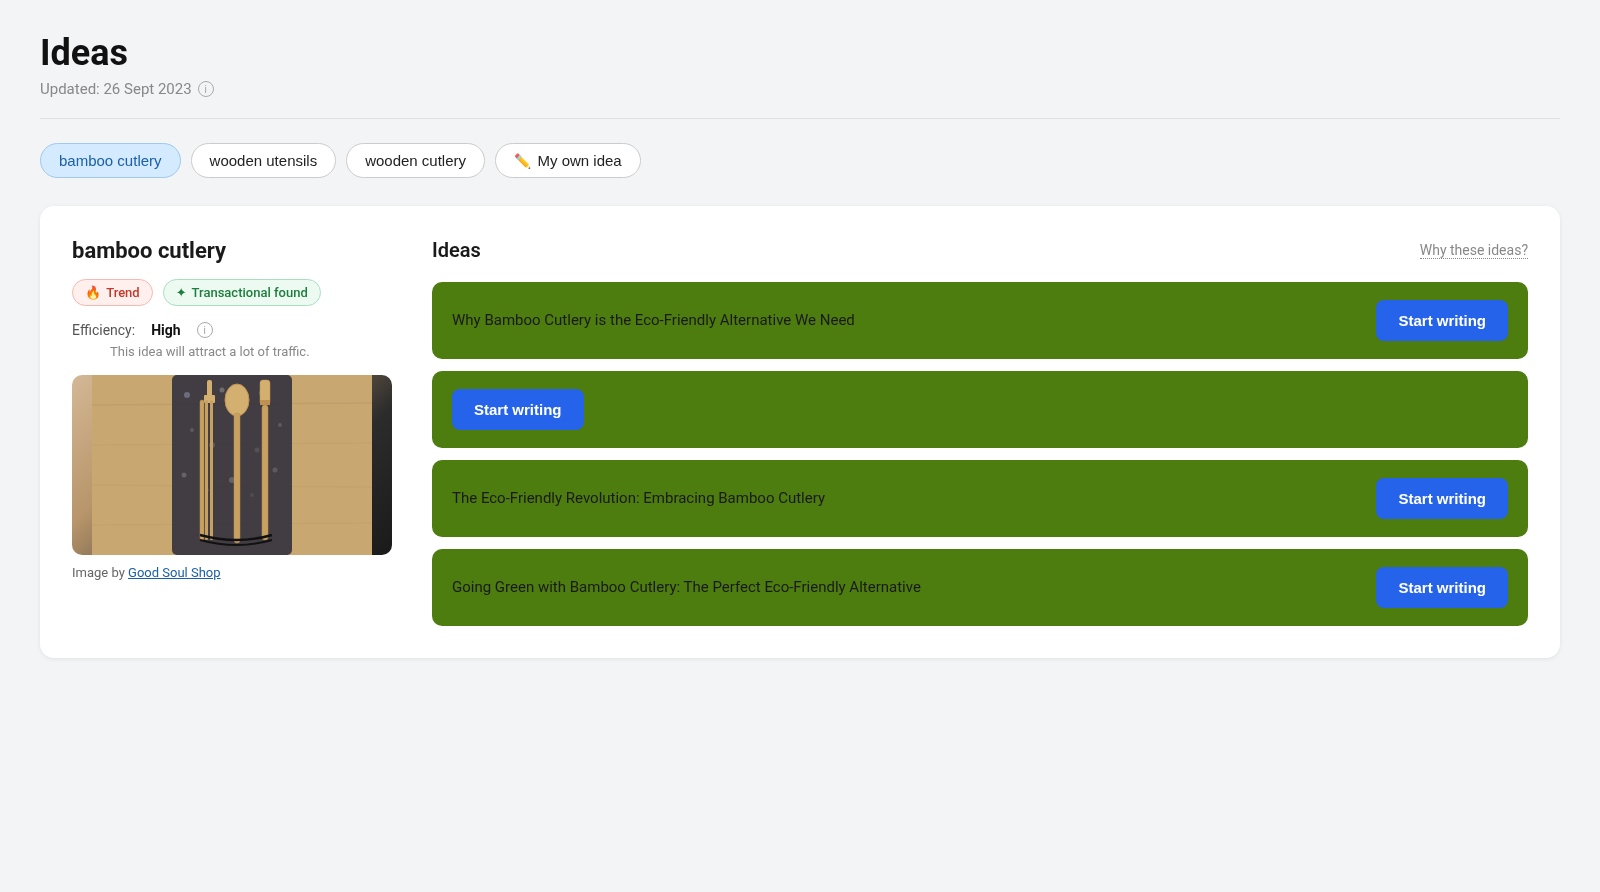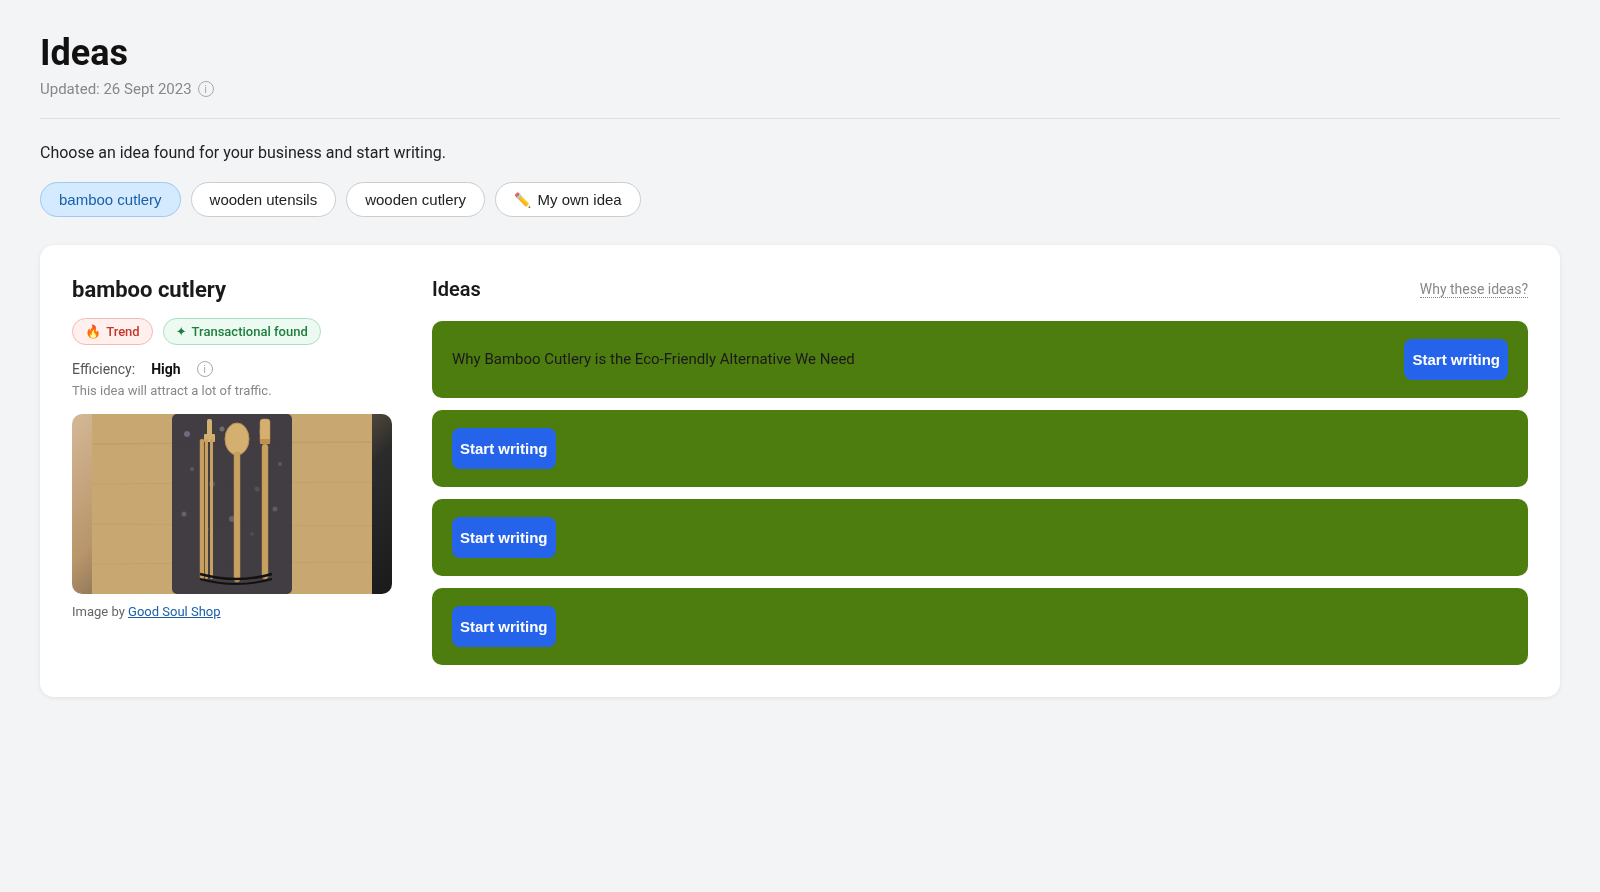--- a/index.html
+++ b/index.html
@@ -132,20 +132,21 @@
     }
     .efficiency-value {
       font-weight: 700;
       color: #111;
       text-align: right;
     }
     .efficiency-desc {
       font-size: 13px;
       color: #888;
       margin-bottom: 16px;
+      margin-left: 38px;
     }
     .idea-image {
       width: 100%;
       height: 180px;
       border-radius: 10px;
       background: linear-gradient(135deg, #d4b896 0%, #b8956a 30%, #2c2c2c 70%, #1a1a1a 100%);
       overflow: hidden;
       position: relative;
       margin-bottom: 10px;
     }
@@ -201,39 +202,38 @@
       font-size: 15px;
       color: #1a1a1a;
       flex: 1;
       line-height: 1.5;
     }
     .start-writing-btn {
       background: #2563eb;
       color: #fff;
       border: none;
       border-radius: 8px;
-      padding: 12px 8px;
+      padding: 12px 22px;
       font-size: 15px;
       font-weight: 600;
       cursor: pointer;
       white-space: nowrap;
       flex-shrink: 0;
     }
   </style>
 </head>
 <body>
 
 <div class="page-container">
   <h1 class="page-title">Ideas</h1>
   <div class="page-subtitle">
     <span>Updated: 26 Sept 2023</span>
     <span class="info-icon">i</span>
   </div>
   <hr class="divider">
-  <p class="instruction">Choose an idea found for your business and start writing.</p>
 
   <div class="tags-row">
 
   <button class="tag active">bamboo cutlery</button>
       <button class="tag">wooden utensils</button>
       <button class="tag">wooden cutlery</button>
       <button class="tag tag-my-own"><span class="pencil-icon">✏️</span>My own idea</button>
     </div>
 
   <div class="main-card">
@@ -313,21 +313,23 @@
       <div class="idea-list">
 
       <div class="idea-item">
             <span class="idea-text">Why Bamboo Cutlery is the Eco-Friendly Alternative We Need</span>
             <button class="start-writing-btn">Start writing</button>
           </div>
           <div class="idea-item">
             <button class="start-writing-btn">Start writing</button>
           </div>
           <div class="idea-item">
+            <span class="idea-text">The Eco-Friendly Revolution: Embracing Bamboo Cutlery</span>
             <button class="start-writing-btn">Start writing</button>
           </div>
           <div class="idea-item">
+            <span class="idea-text">Going Green with Bamboo Cutlery: The Perfect Eco-Friendly Alternative</span>
             <button class="start-writing-btn">Start writing</button>
           </div>
         </div>
     </div>
   </div>
 </div>
 
 </body></html>

